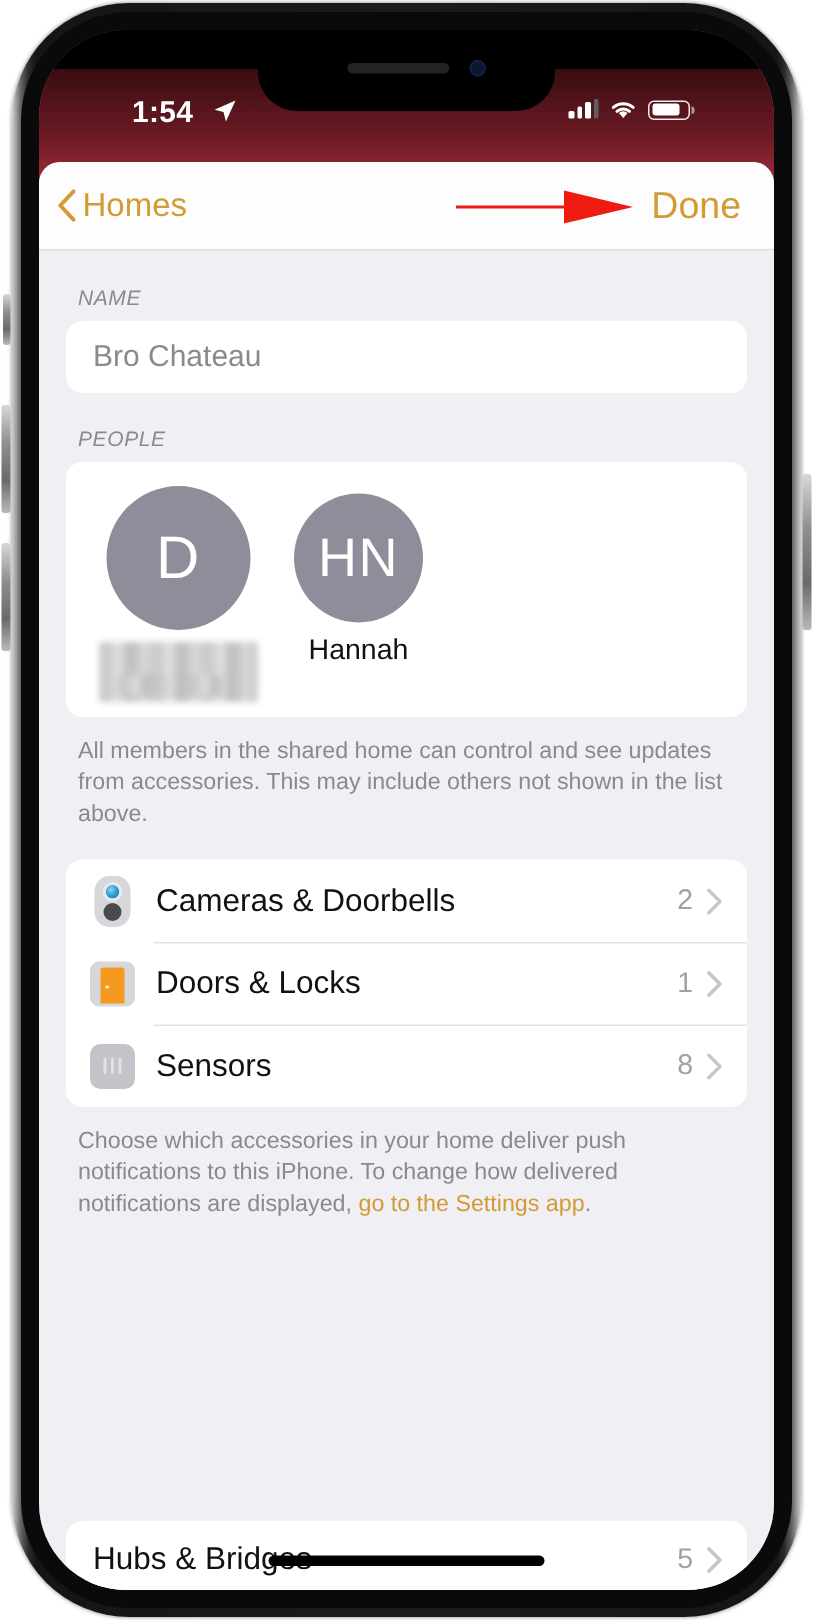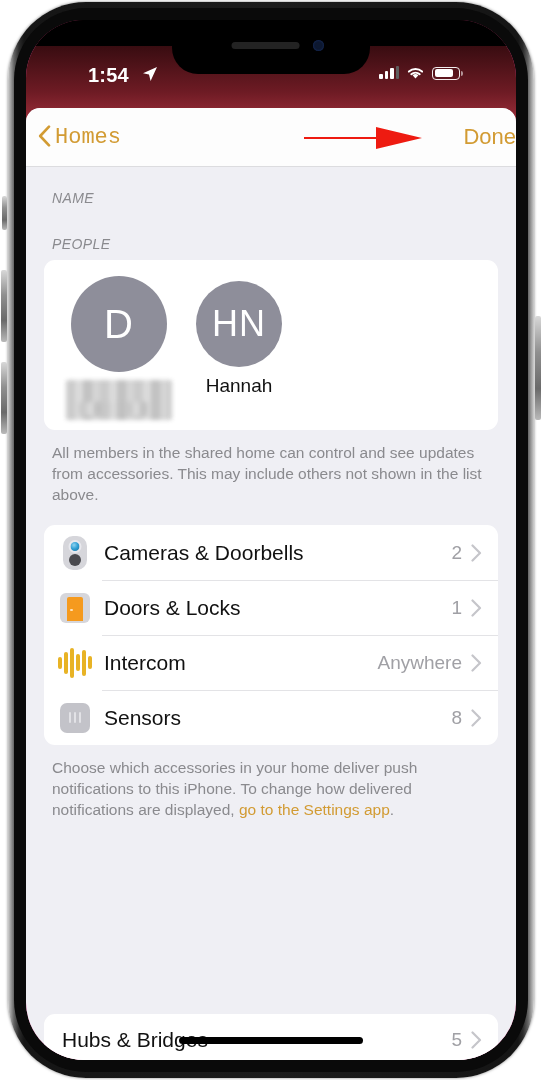--- a/index.html
+++ b/index.html
@@ -158,27 +158,27 @@
     height: 59px;
     background: #fdfdfd;
     border-top-left-radius: 14px;
     border-top-right-radius: 14px;
     display: flex; align-items: center;
     position: relative;
     border-bottom: 1px solid #dcdcdf;
   }
   #back-button {
     position: absolute; left: 12px;
-    display: flex; gap: 4px;
-    color: #d29b33; font-size: 22px; font-family: Liberation Mono, monospace;
+    display: flex; align-items: center; gap: 4px;
+    color: #d29b33; font-size: 22px;
   }
   #back-chevron { width: 13px; height: 22px; display:block; }
   #done-button {
-    position: absolute; right: 0;
-    color: #d29b33; font-size: 22px;
+    position: absolute; right: 22px;
+    color: #d29b33; font-size: 25px;
   }
 
   
   #annotation-arrow {
     position: absolute;
     right: 92px; top: 16px;
     width: 120px; height: 28px;
     pointer-events: none;
   }
 
@@ -410,20 +410,23 @@
       <svg id="annotation-arrow" viewBox="0 0 120 28">
         <path d="M0 13 L72 13 L72 3 L118 14 L72 25 L72 15 L0 15 Z" fill="#ee1b11"></path>
       </svg>
 
       <div id="done-button">Done</div>
     </div>
 
     <div id="content">
 
       <div class="sec-header">NAME</div>
+      <div class="card">
+        <div id="name-field" placeholder="Home Name">Bro Chateau</div>
+      </div>
 
       <div class="sec-header">PEOPLE</div>
       <div class="card" id="people-card">
         <div id="people-row">
 
           <div class="person">
             <div class="avatar">D</div>
             <div class="person-name redacted"></div>
           </div>
 
@@ -460,37 +463,20 @@
                 <span class="knob"></span>
               </div>
           </div>
           <div class="row-label">Doors &amp; Locks</div>
           <div class="row-value">1</div>
           <svg class="row-chevron" viewBox="0 0 11 18">
             <path d="M1.5 1.5 L9 9 L1.5 16.5" stroke="#c5c5ca" stroke-width="2.2" fill="none" stroke-linecap="round" stroke-linejoin="round"></path>
           </svg>
         </div>
 
-        <div class="row">
-          <div class="row-icon">
-            <div class="ic-wave">
-                <i></i>
-                <i></i>
-                <i></i>
-                <i></i>
-                <i></i>
-                <i></i>
-              </div>
-          </div>
-          <div class="row-label">Intercom</div>
-          <div class="row-value">Anywhere</div>
-          <svg class="row-chevron" viewBox="0 0 11 18">
-            <path d="M1.5 1.5 L9 9 L1.5 16.5" stroke="#c5c5ca" stroke-width="2.2" fill="none" stroke-linecap="round" stroke-linejoin="round"></path>
-          </svg>
-        </div>
 
         <div class="row">
           <div class="row-icon">
             <div class="ic-sensor">
                 <i></i>
                 <i></i>
                 <i></i>
               </div>
           </div>
           <div class="row-label">Sensors</div>

